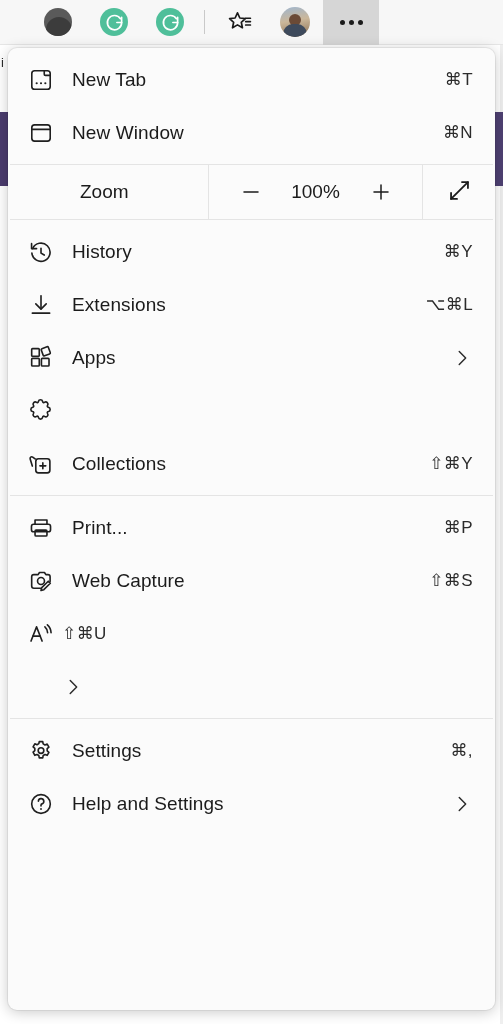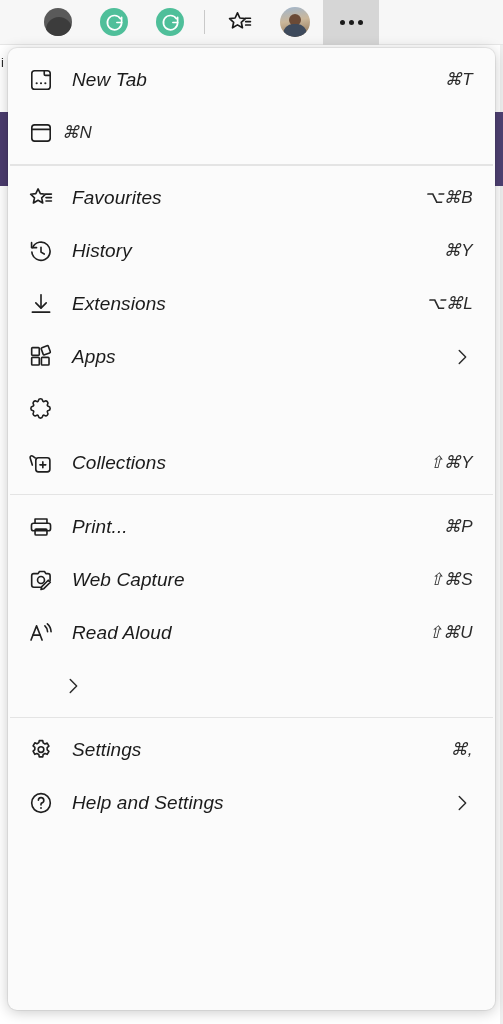--- a/index.html
+++ b/index.html
@@ -143,21 +143,20 @@
     position: absolute;
     left: 8px;
     top: 48px;
     width: 487px;
     height: 962px;
     background: #fbfbfb;
     border-radius: 9px;
     box-shadow: 0 2px 14px rgba(0,0,0,0.22),
                 0 0 0 1px rgba(0,0,0,0.06);
     overflow: hidden;
-    font-style: italic;
   }
 
   .menu-section { padding: 5px 0; }
   .menu-divider {
     height: 1px;
     background: #e4e4e4;
     margin: 0 2px;
   }
 
   .menu-item {
@@ -315,42 +314,58 @@
       <span class="mi-accel">⌘T</span>
     </div>
 
     <div class="menu-item">
       <span class="mi-icon">
         <svg width="26" height="26" viewBox="0 0 24 24" fill="none" stroke="#1f1f1f" stroke-width="1.5" stroke-linejoin="round" stroke-linecap="round">
           <rect x="3.5" y="4.5" width="17" height="15" rx="2.6"></rect>
           <path d="M3.5 8.6h17"></path>
         </svg>
       </span>
+      <span class="mi-label">New Window</span>
       <span class="mi-accel">⌘N</span>
     </div>
 
   </div>
 
   <div class="menu-divider"></div>
 
+  <div class="zoom-row">
+    <div class="zoom-label-cell">Zoom</div>
+    <div class="zoom-ctrl-cell">
+      <span class="zoom-btn">
+        <svg width="24" height="24" viewBox="0 0 24 24" fill="none" stroke="#1b1b1b" stroke-width="1.5" stroke-linecap="round">
+          <path d="M5 12h14"></path>
+        </svg>
+      </span>
+      <span class="zoom-value">100%</span>
+      <span class="zoom-btn">
+        <svg width="24" height="24" viewBox="0 0 24 24" fill="none" stroke="#1b1b1b" stroke-width="1.5" stroke-linecap="round">
+          <path d="M5 12h14M12 5v14"></path>
+        </svg>
+      </span>
+    </div>
+    <div class="zoom-full-cell">
+      <span>
+        <svg width="27" height="27" viewBox="0 0 24 24" fill="none" stroke="#1b1b1b" stroke-width="1.6" stroke-linecap="round" stroke-linejoin="round">
+          <path d="M4.5 19.5 19.5 4.5"></path>
+          <path d="M14.2 4.5h5.3v5.3"></path>
+          <path d="M9.8 19.5H4.5v-5.3"></path>
+        </svg>
+      </span>
+    </div>
+  </div>
 
   <div class="menu-divider"></div>
 
   <div class="menu-section">
 
-    <div class="menu-item">
-      <span class="mi-icon">
-        <svg width="26" height="26" viewBox="0 0 24 24" fill="none" stroke="#1f1f1f" stroke-width="1.5" stroke-linejoin="round" stroke-linecap="round">
-          <path d="M9.3 3.6 11.4 8l4.8.5-3.6 3.3 1 4.8-4.3-2.5L5 16.6l1-4.8L2.4 8.5 7.2 8z"></path>
-          <path d="M16.6 8.4h5M16.6 11.6h5M16.6 14.8h5"></path>
-        </svg>
-      </span>
-      <span class="mi-label">Favourites</span>
-      <span class="mi-accel">⌥⌘B</span>
-    </div>
 
     <div class="menu-item">
       <span class="mi-icon">
         <svg width="26" height="26" viewBox="0 0 24 24" fill="none" stroke="#1f1f1f" stroke-width="1.5" stroke-linecap="round" stroke-linejoin="round">
           <path d="M4.3 8.8A8.4 8.4 0 1 1 3.6 13"></path>
           <path d="M3.3 4.3v4.6h4.6"></path>
           <path d="M12 8.6V13l3 1.8"></path>
         </svg>
       </span>
       <span class="mi-label">History</span>
@@ -439,21 +454,20 @@
 
     <div class="menu-item">
       <span class="mi-icon">
         <svg width="26" height="26" viewBox="0 0 24 24" fill="none" stroke="#1f1f1f" stroke-width="1.5" stroke-linejoin="round" stroke-linecap="round">
           <path d="M2.8 18.5 7.9 5.4l5.1 13.1"></path>
           <path d="M4.6 14h6.6"></path>
           <path d="M15.6 5.4a7.6 7.6 0 0 1 2.5 5.4"></path>
           <path d="M17.9 3.6a10.4 10.4 0 0 1 3.4 7.3"></path>
         </svg>
       </span>
-      <span class="mi-label">Read Aloud</span>
       <span class="mi-accel">⇧⌘U</span>
     </div>
 
     <div class="menu-item">
       <span class="mi-icon"></span>
       <span class="mi-chevron">
         <svg width="22" height="22" viewBox="0 0 24 24" fill="none" stroke="#2b2b2b" stroke-width="1.6" stroke-linecap="round" stroke-linejoin="round">
           <path d="M9 5l7 7-7 7"></path>
         </svg>
       </span>

